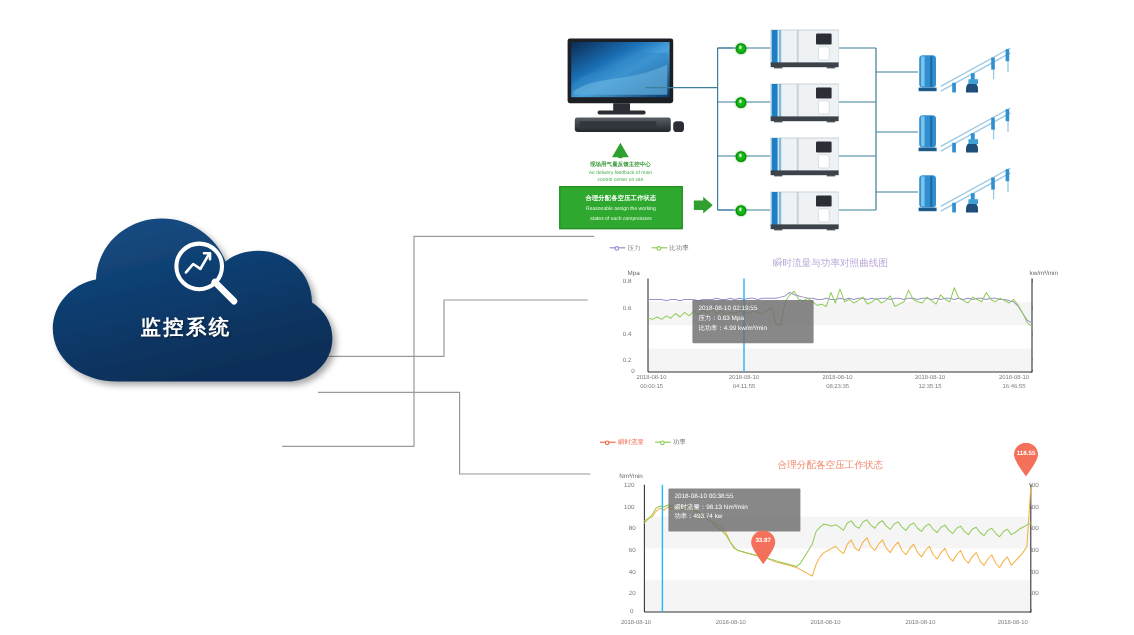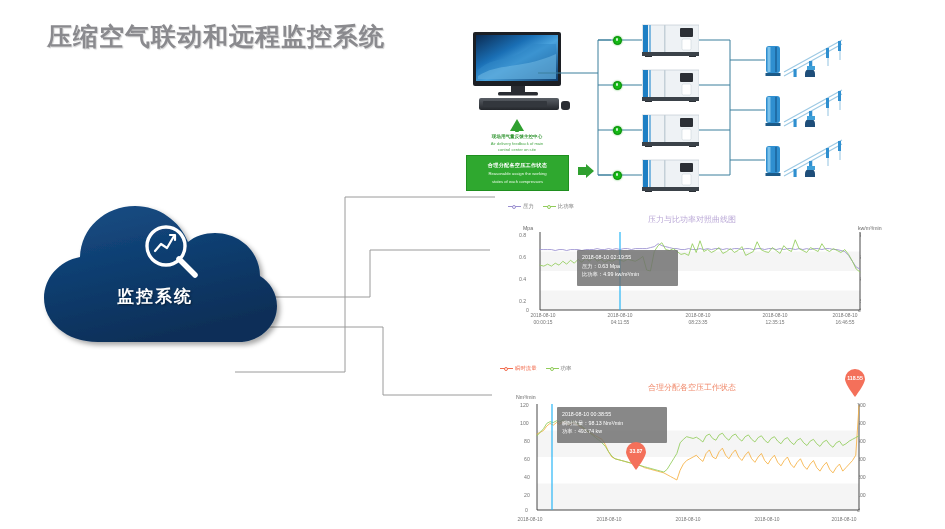--- a/index.html
+++ b/index.html
@@ -11,21 +11,21 @@
 
   
   .page-title{
     position:absolute;left:47px;top:20px;
     font-size:25px;font-weight:bold;color:#8a8a8e;letter-spacing:1px;
     text-shadow:1px 1px 1px rgba(0,0,0,.18);
     white-space:nowrap;
   }
 
   
-  .cloud-wrap{position:absolute;left:30px;top:200px;width:258px;height:150px;}
+  .cloud-wrap{position:absolute;left:30px;top:176px;width:258px;height:150px;}
   .cloud-svg{position:absolute;left:0;top:0;}
   .cloud-label{
     position:absolute;left:0;top:85px;width:250px;text-align:center;
     font-size:17px;font-weight:bold;color:#ffffff;letter-spacing:2px;
     text-shadow:1px 1px 2px rgba(0,0,0,.45);
   }
   .cloud-icon{position:absolute;left:110px;top:20px;}
 
   
   .connectors{position:absolute;left:0;top:0;}
@@ -94,21 +94,20 @@
   .marker .mk-txt{
     position:absolute;left:0;top:6px;width:22px;text-align:center;
     font-size:5.2px;color:#fff;font-weight:bold;
   }
 </style>
 </head>
 <body>
 
 <div class="stage">
 
-  <div class="page-title">压缩空气联动和远程监控系统</div>
 
   <svg class="connectors" width="945" height="529">
     <g stroke="#9a9a9a" stroke-width="1" fill="none">
       <path d="M235,372 L345,372 L345,197 L495,197"></path>
       <path d="M265,297 L370,297 L370,250 L490,250"></path>
       <path d="M265,327 L383,327 L383,395 L495,395"></path>
     </g>
   </svg>
 
   <div class="cloud-wrap">
@@ -348,21 +347,21 @@
       </div>
       <div class="lg-item">
         <span class="lg-mark" style="color:#91cc5a;">
           <i style="background:#91cc5a;"></i>
             <b></b>
         </span>
         <span>比功率</span>
       </div>
     </div>
 
-    <div class="chart-title" style="top:14px;color:#b9a7d6;">压力与比功率对照曲线图</div>
+    <div class="chart-title" style="top:14px;color:#b9a7d6;">瞬时流量与功率对照曲线图</div>
 
     <div class="axis-unit" style="left:31px;top:25px;">Mpa</div>
     <div class="axis-unit" style="left:366px;top:25px;">kw/m³/min</div>
 
     <div class="tick-lbl" style="left:27px;top:32px;">0.8</div>
     <div class="tick-lbl" style="left:27px;top:54px;">0.6</div>
     <div class="tick-lbl" style="left:27px;top:76px;">0.4</div>
     <div class="tick-lbl" style="left:27px;top:98px;">0.2</div>
     <div class="tick-lbl" style="left:34px;top:107px;">0</div>
 

